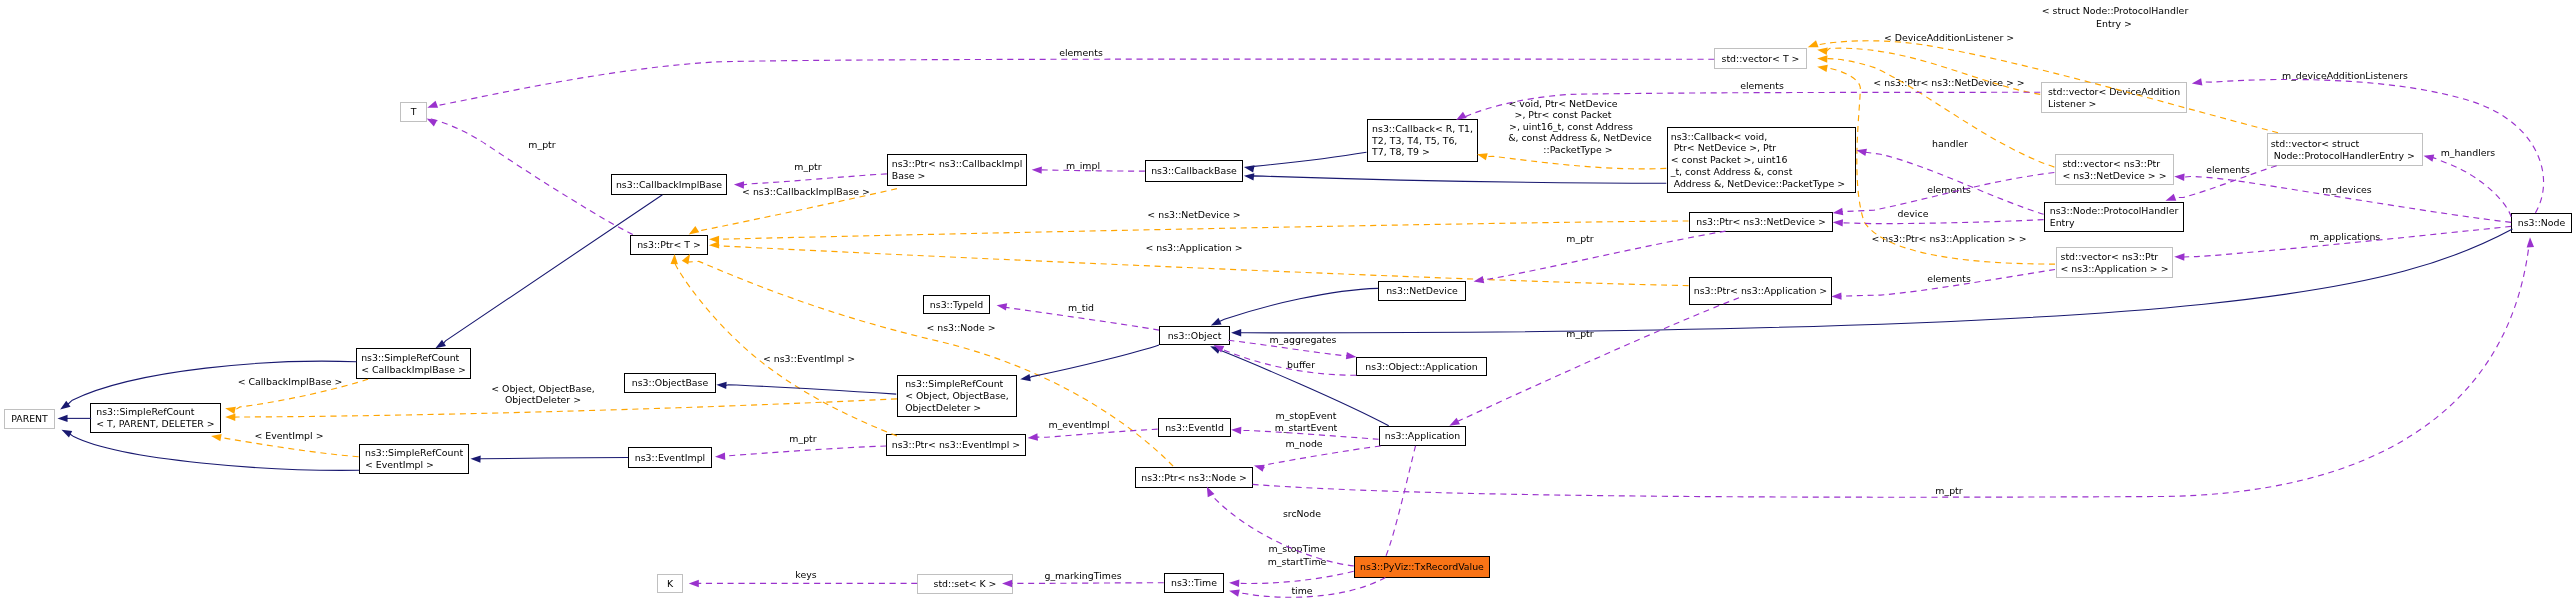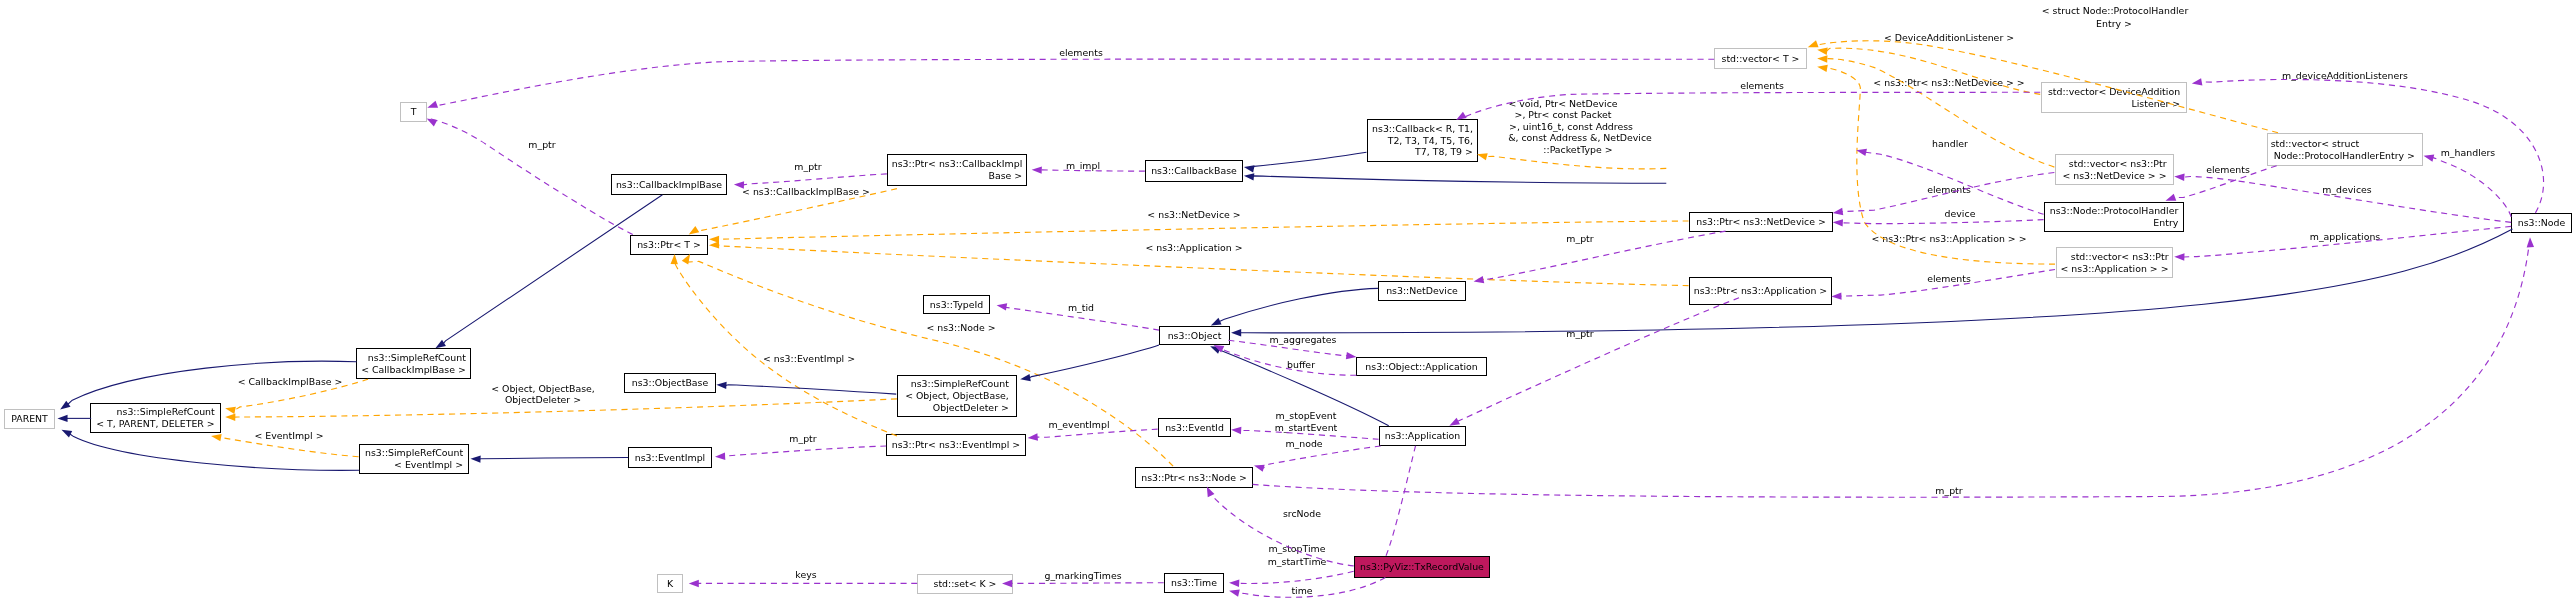--- a/index.html
+++ b/index.html
@@ -1,22 +1,22 @@
 <!DOCTYPE html>
 <html style="font-size:10.8px"><head>
 <meta charset="utf-8">
 <style>  html,body{margin:0;padding:0;background:#ffffff;}
   #diagram{position:relative;-webkit-font-smoothing:antialiased;width:2576px;height:605px;background:#ffffff;
            font-family:"DejaVu Sans",sans-serif;overflow:hidden;}
   svg#graph{position:absolute;left:0;top:0;pointer-events:none;z-index:5;}
   .nodebox{position:absolute;box-sizing:border-box;background:#ffffff;
            border:0.7px solid #000000;display:flex;align-items:center;justify-content:center;}
-  .nodebox .txt{font-size:9.4px;line-height:11.7px;color:#000000;text-align:right;white-space:pre;}
+  .nodebox .txt{font-size:9.4px;line-height:11.7px;color:#000000;text-align:left;white-space:pre;}
   .nodebox.tmpl{border:0.7px solid #c0c0c0;}
-  .nodebox.focus{background:#be185d;border:1.3px solid #000000;}
+  .nodebox.focus{background:#f97316;border:1.3px solid #000000;}
   .nodebox.left{justify-content:flex-start;}
   .nodebox.left .txt{text-align:left;padding-left:2.7px;}
   .elabel{position:absolute;font-size:9.4px;line-height:11.5px;color:#000000;
           white-space:pre;transform:translate(-50%,-50%);text-align:right;}
   .e-inherit{fill:none;stroke:#191970;stroke-width:1.6;}
   .e-usage{fill:none;stroke:#9a32cd;stroke-width:1.7;stroke-dasharray:9,7;}
   .e-tmpl{fill:none;stroke:#ffa500;stroke-width:1.7;stroke-dasharray:9,7;}
   .h-inherit{fill:#191970;stroke:none;}
   .h-usage{fill:#9a32cd;stroke:none;}
   .h-tmpl{fill:#ffa500;stroke:none;}
@@ -150,20 +150,27 @@
 Base &gt;</span>
     </div>
 <div class="nodebox" style="left:1145px;top:160px;width:98px;height:21.6px">
       <span class="txt">ns3::CallbackBase</span>
     </div>
 <div class="nodebox" style="left:1367px;top:119px;width:111px;height:43px">
       <span class="txt">ns3::Callback&lt; R, T1,
 T2, T3, T4, T5, T6,
 T7, T8, T9 &gt;</span>
     </div>
+<div class="nodebox left" style="left:1667px;top:127px;width:189px;height:66px">
+      <span class="txt">ns3::Callback&lt; void,
+ Ptr&lt; NetDevice &gt;, Ptr
+&lt; const Packet &gt;, uint16
+_t, const Address &amp;, const
+ Address &amp;, NetDevice::PacketType &gt;</span>
+    </div>
 <div class="nodebox" style="left:630px;top:235px;width:78px;height:20px">
       <span class="txt">ns3::Ptr&lt; T &gt;</span>
     </div>
 <div class="nodebox" style="left:923px;top:295px;width:67px;height:19px">
       <span class="txt">ns3::TypeId</span>
     </div>
 <div class="nodebox" style="left:1159px;top:326px;width:71px;height:19px">
       <span class="txt">ns3::Object</span>
     </div>
 <div class="nodebox" style="left:1356px;top:357px;width:131px;height:19px">
@@ -265,21 +272,21 @@
 <div class="elabel" style="left:1580px;top:138px">&amp;, const Address &amp;, NetDevice</div>
 <div class="elabel" style="left:1578px;top:150px">::PacketType &gt;</div>
 <div class="elabel" style="left:542px;top:145px">m_ptr</div>
 <div class="elabel" style="left:2468px;top:153px">m_handlers</div>
 <div class="elabel" style="left:1083px;top:166px">m_impl</div>
 <div class="elabel" style="left:808px;top:167px">m_ptr</div>
 <div class="elabel" style="left:2228px;top:170px">elements</div>
 <div class="elabel" style="left:2347px;top:190px">m_devices</div>
 <div class="elabel" style="left:1949px;top:190px">elements</div>
 <div class="elabel" style="left:806px;top:192px">&lt; ns3::CallbackImplBase &gt;</div>
-<div class="elabel" style="left:1960px;top:214px">device</div>
+<div class="elabel" style="left:1913px;top:214px">device</div>
 <div class="elabel" style="left:1194px;top:215px">&lt; ns3::NetDevice &gt;</div>
 <div class="elabel" style="left:2345px;top:237px">m_applications</div>
 <div class="elabel" style="left:1949px;top:239px">&lt; ns3::Ptr&lt; ns3::Application &gt; &gt;</div>
 <div class="elabel" style="left:1580px;top:239px">m_ptr</div>
 <div class="elabel" style="left:1194px;top:248px">&lt; ns3::Application &gt;</div>
 <div class="elabel" style="left:1949px;top:279px">elements</div>
 <div class="elabel" style="left:1081px;top:308px">m_tid</div>
 <div class="elabel" style="left:961px;top:328px">&lt; ns3::Node &gt;</div>
 <div class="elabel" style="left:1580px;top:334px">m_ptr</div>
 <div class="elabel" style="left:1303px;top:340px">m_aggregates</div>

